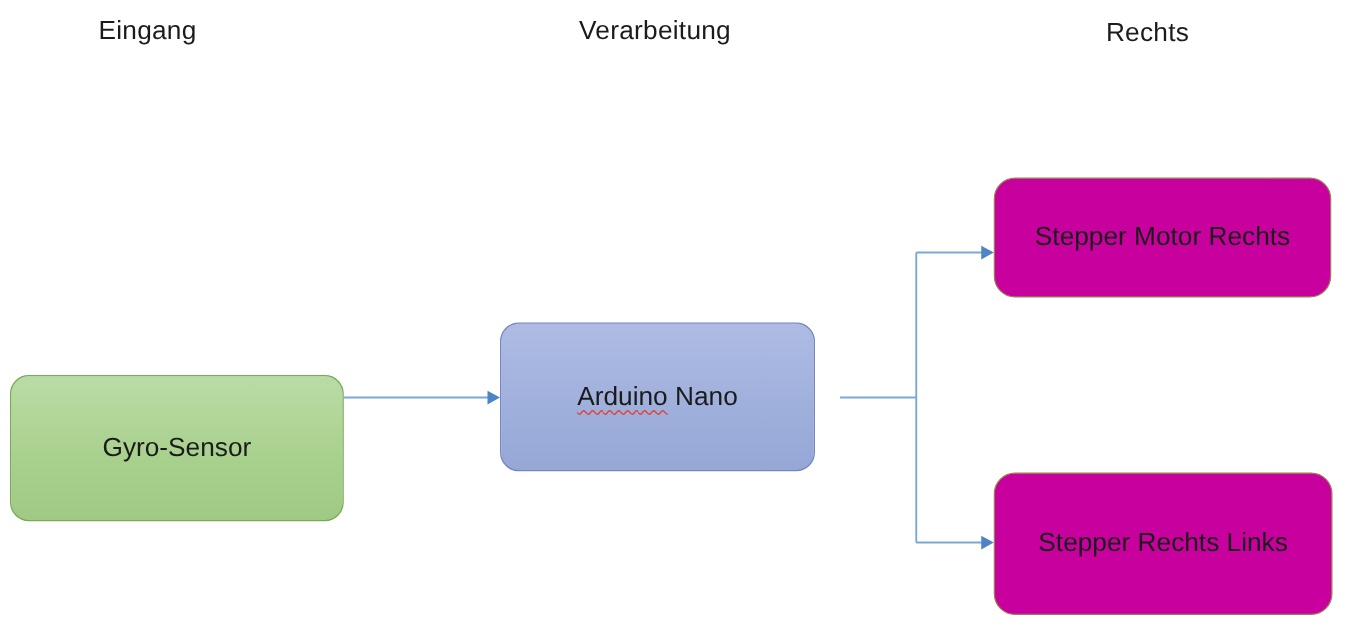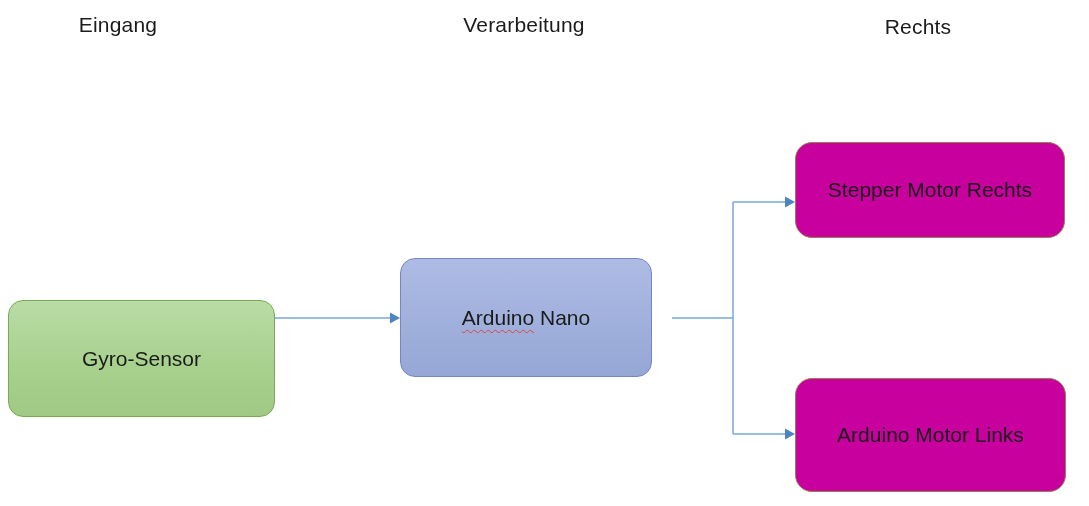--- a/index.html
+++ b/index.html
@@ -105,16 +105,16 @@
 
   <div class="node node-process" style="left:400px; top:258px; width:252px; height:119px;">
     <span><span class="squiggle">Arduino</span><span> Nano</span></span>
   </div>
 
   <div class="node node-output" style="left:795px; top:142px; width:270px; height:96px;">
     <span>Stepper Motor Rechts</span>
   </div>
 
   <div class="node node-output" style="left:795px; top:378px; width:271px; height:114px;">
-    <span>Arduino Motor Links</span>
+    <span>Stepper Rechts Links</span>
   </div>
 
 </div>
 
 </body></html>

